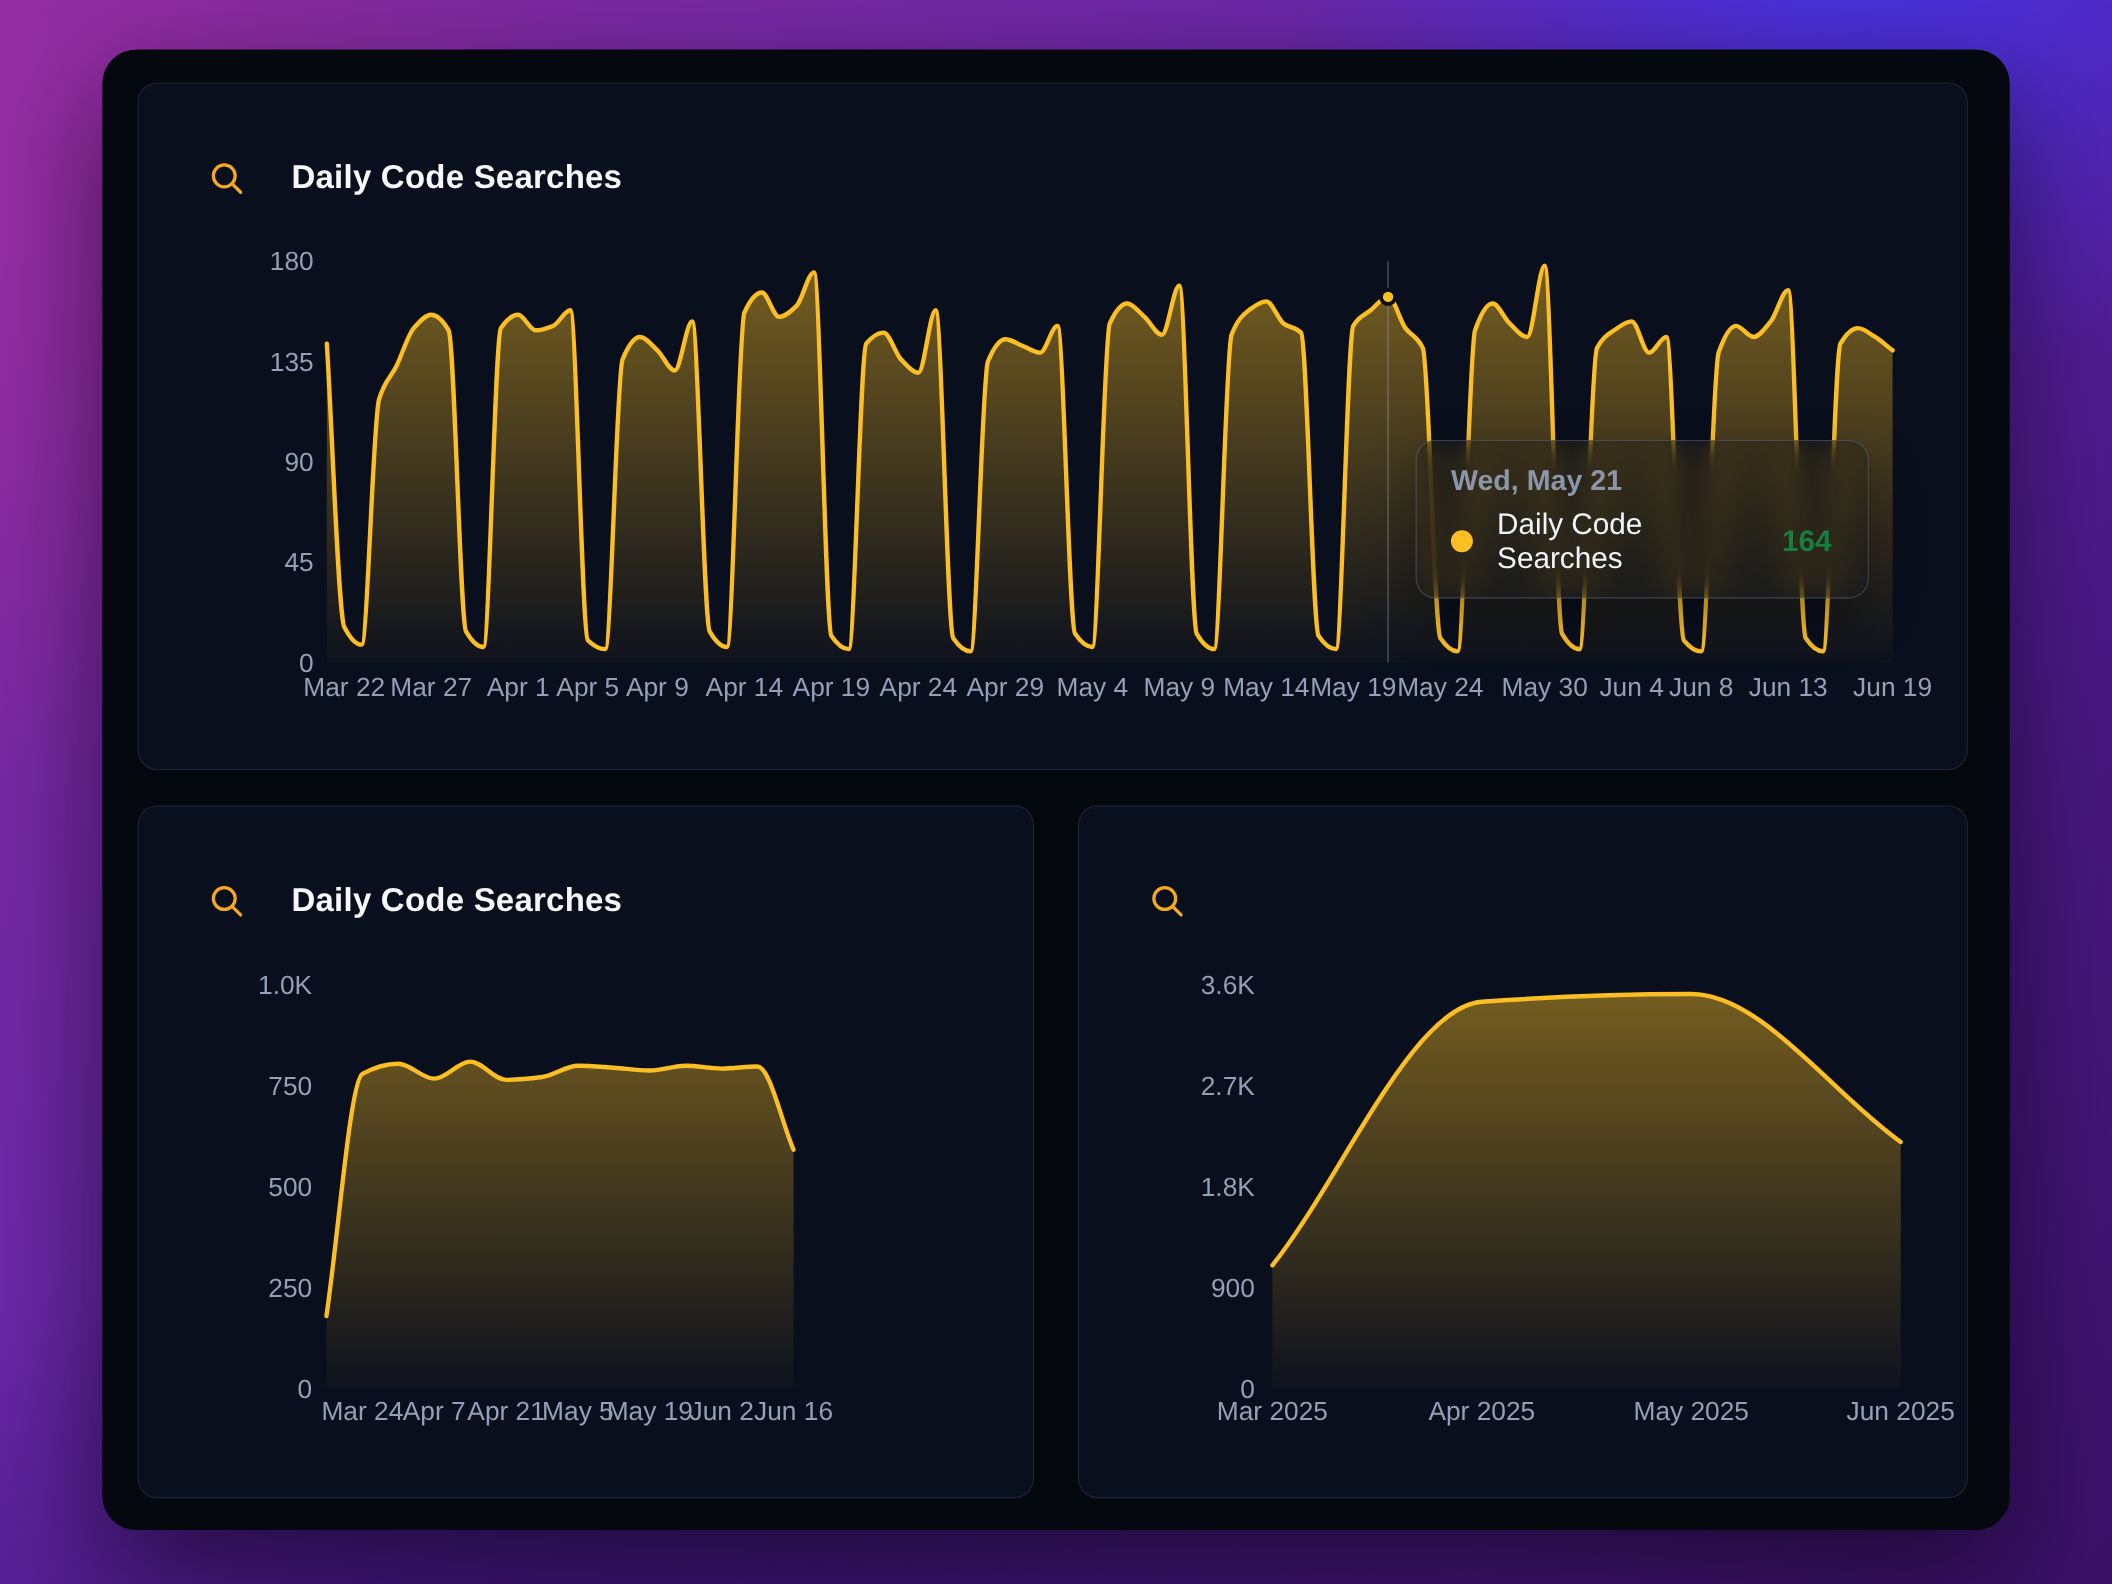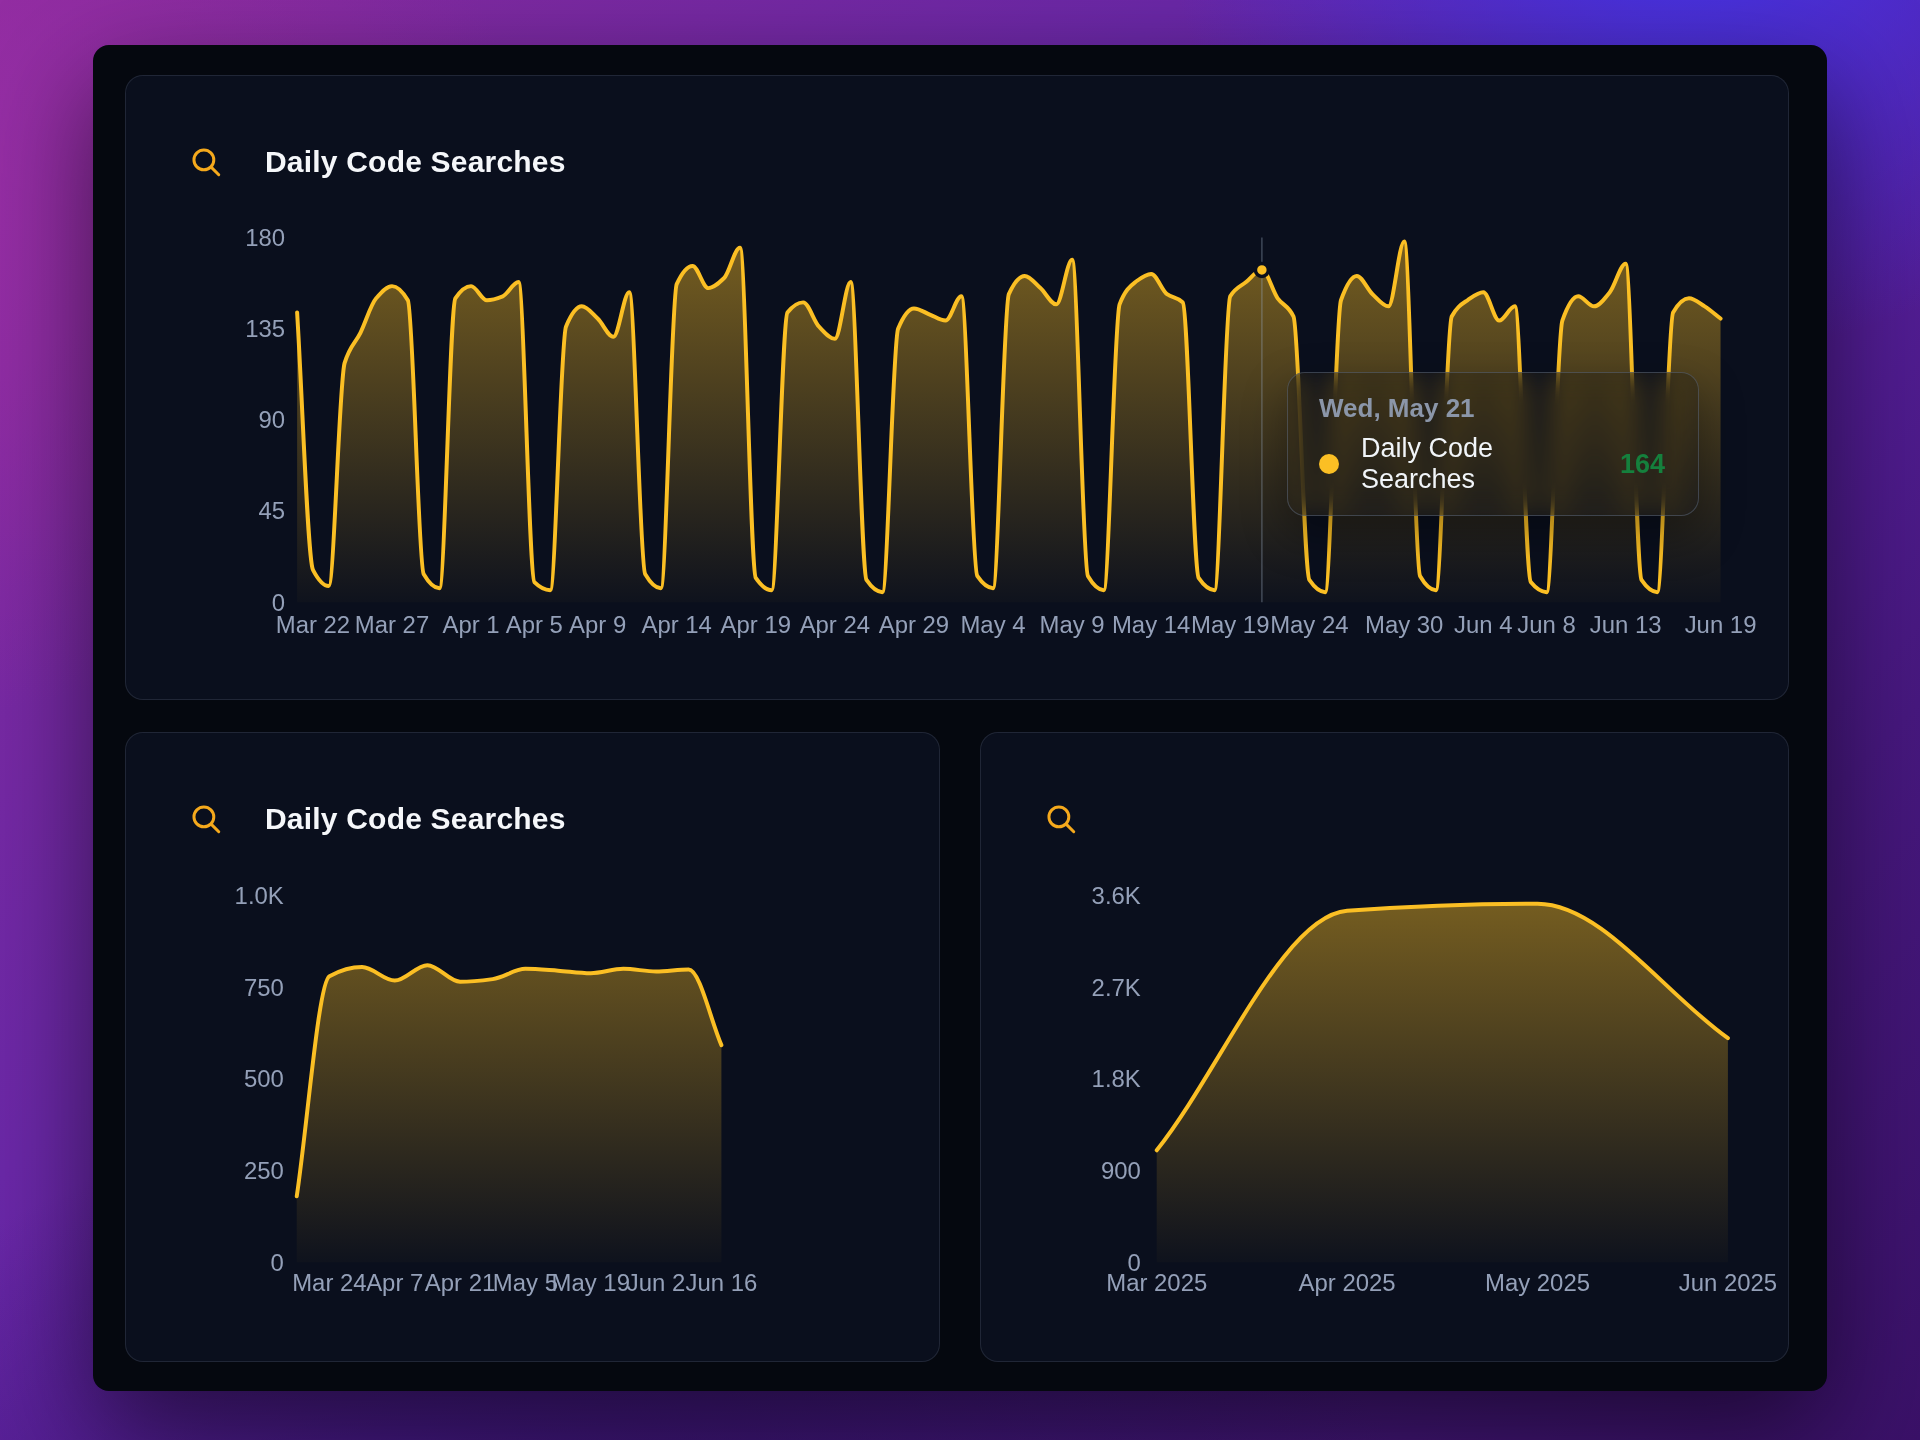--- a/index.html
+++ b/index.html
@@ -5,37 +5,37 @@
   html,body{margin:0;padding:0;width:1920px;height:1440px;overflow:hidden;
     font-family:"Liberation Sans",sans-serif;}
   body{
     background:
       radial-gradient(ellipse 900px 760px at 88% -6%, #4434e8 0%, rgba(68,52,232,0) 58%),
       radial-gradient(ellipse 1250px 950px at -8% 14%, #9a2fa6 0%, rgba(154,47,166,0) 55%),
       radial-gradient(ellipse 1500px 1100px at 30% 122%, #2c0f5e 0%, rgba(44,15,94,0) 62%),
       linear-gradient(135deg,#8a2b9e 0%,#6b28a8 35%,#5b21a6 55%,#47187f 78%,#3a1168 100%);
   }
   .panel{position:absolute;left:93px;top:45px;width:1734px;height:1346px;
-    background:var(--panel-bg,#05080f);border-radius:16px;
+    background:var(--panel-bg,#05080f);border-radius:31px;
     box-shadow:0 40px 110px rgba(0,0,0,.55);}
   .card{position:absolute;background:var(--card-bg,#0a0f1d);
     border:1px solid var(--card-border,rgba(148,163,184,.16));
     border-radius:18px;box-sizing:border-box;}
   .card-daily{left:32px;top:30px;width:1664px;height:625px;}
   .card-weekly{left:32px;top:687px;width:815px;height:630px;}
   .card-monthly{left:887px;top:687px;width:809px;height:630px;}
   .card header{position:absolute;left:63px;top:66px;display:flex;align-items:center;
     gap:42px;height:40px;z-index:2;}
   .icon{color:var(--accent-icon,#f5a91c);display:block;line-height:0;}
   .icon svg{width:34px;height:34px;display:block;}
   .card h2{margin:0;font-size:30px;font-weight:700;color:#f5f7fa;letter-spacing:.2px;}
   .chart{position:absolute;inset:0;width:100%;height:100%;display:block;}
   .chart text{font-family:"Liberation Sans",sans-serif;font-size:24px;
     fill:var(--axis-text,#94a0b8);}
-  .tooltip{position:absolute;left:1161px;top:296px;width:412px;height:144px;
+  .tooltip{position:absolute;left:1161px;top:324px;width:412px;height:144px;
     border-radius:18px;border:1.5px solid rgba(100,116,139,.45);
     background:rgba(13,17,28,.30);
     backdrop-filter:blur(14px) saturate(120%);
     -webkit-backdrop-filter:blur(14px) saturate(120%);
     box-shadow:0 18px 44px rgba(0,0,0,.35);
     box-sizing:border-box;padding:24px 33px 24px 31px;
     display:flex;flex-direction:column;justify-content:center;gap:9px;z-index:3;}
   .tt-date{font-size:26px;font-weight:600;color:var(--tooltip-date,#8b96a9);}
   .tt-row{display:flex;align-items:center;gap:22px;}
   .tt-dot{width:20px;height:20px;border-radius:50%;background:var(--accent,#fbbf24);flex:none;}

